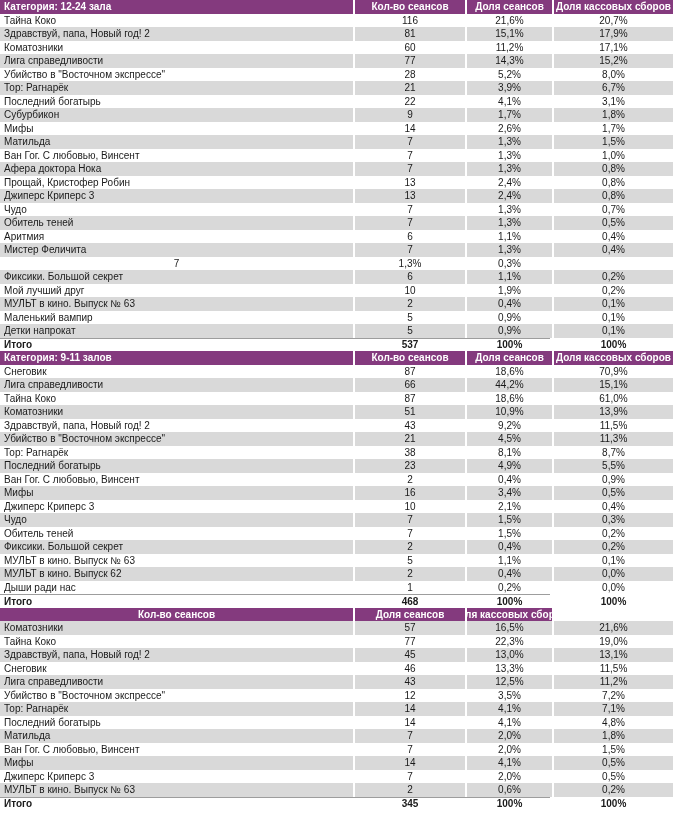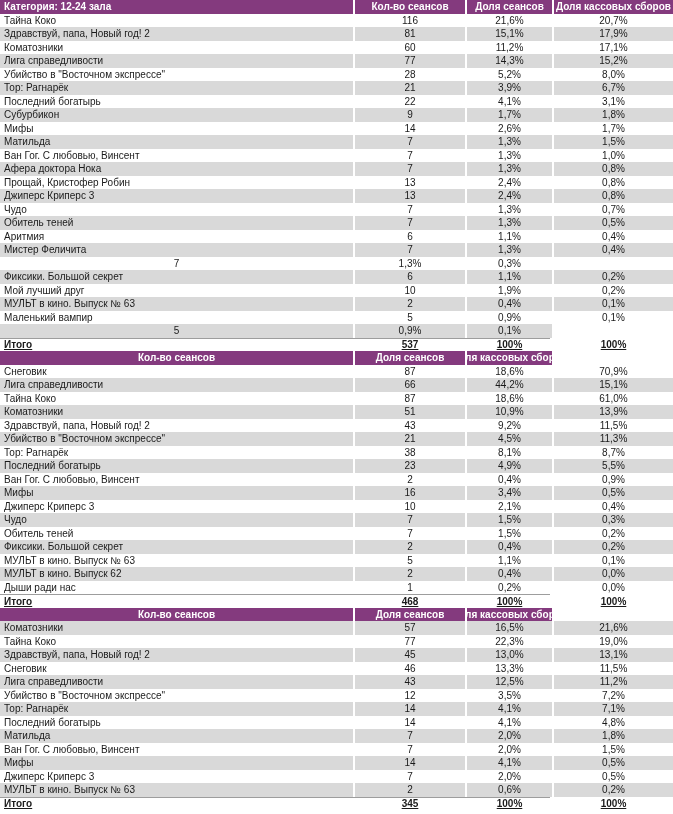--- a/index.html
+++ b/index.html
@@ -45,21 +45,20 @@
     background: var(--header-bg, #843A7E);
     color: #ffffff;
     font-weight: bold;
   }
   .row.shade .cell {
     background: var(--band-bg, #D9D9D9);
   }
   .row.total {
     font-weight: bold;
     border-top: 1px solid var(--total-border, #9d9d9d);
-    text-decoration: underline;
   }
 </style>
 </head>
 <body>
 
 <div id="sheet">
   <section class="section">
     <div class="row header">
       <div class="cell name">Категория: 12-24 зала</div>
       <div class="cell num">Кол-во сеансов</div>
@@ -221,174 +220,176 @@
   </div>
 
   <div class="row">
     <div class="cell name">Маленький вампир</div>
     <div class="cell num">5</div>
     <div class="cell num">0,9%</div>
     <div class="cell num">0,1%</div>
   </div>
 
   <div class="row shade">
+    <div class="cell name">Детки напрокат</div>
     <div class="cell num">5</div>
     <div class="cell num">0,9%</div>
     <div class="cell num">0,1%</div>
   </div>
 
   <div class="row total">
     <div class="cell name">Итого</div>
     <div class="cell num">537</div>
+    <div class="cell num">100%</div>
+    <div class="cell num">100%</div>
+  </div>
+</section>
+
+  <section class="section">
+    <div class="row header">
+      <div class="cell name">Категория: 9-11 залов</div>
+      <div class="cell num">Кол-во сеансов</div>
+      <div class="cell num">Доля сеансов</div>
+      <div class="cell num">Доля кассовых сборов</div>
+    </div>
+
+  <div class="row">
+    <div class="cell name">Снеговик</div>
+    <div class="cell num">87</div>
+    <div class="cell num">18,6%</div>
+    <div class="cell num">70,9%</div>
+  </div>
+
+  <div class="row shade">
+    <div class="cell name">Лига справедливости</div>
+    <div class="cell num">66</div>
+    <div class="cell num">44,2%</div>
+    <div class="cell num">15,1%</div>
+  </div>
+
+  <div class="row">
+    <div class="cell name">Тайна Коко</div>
+    <div class="cell num">87</div>
+    <div class="cell num">18,6%</div>
+    <div class="cell num">61,0%</div>
+  </div>
+
+  <div class="row shade">
+    <div class="cell name">Коматозники</div>
+    <div class="cell num">51</div>
+    <div class="cell num">10,9%</div>
+    <div class="cell num">13,9%</div>
+  </div>
+
+  <div class="row">
+    <div class="cell name">Здравствуй, папа, Новый год! 2</div>
+    <div class="cell num">43</div>
+    <div class="cell num">9,2%</div>
+    <div class="cell num">11,5%</div>
+  </div>
+
+  <div class="row shade">
+    <div class="cell name">Убийство в "Восточном экспрессе"</div>
+    <div class="cell num">21</div>
+    <div class="cell num">4,5%</div>
+    <div class="cell num">11,3%</div>
+  </div>
+
+  <div class="row">
+    <div class="cell name">Тор: Рагнарёк</div>
+    <div class="cell num">38</div>
+    <div class="cell num">8,1%</div>
+    <div class="cell num">8,7%</div>
+  </div>
+
+  <div class="row shade">
+    <div class="cell name">Последний богатырь</div>
+    <div class="cell num">23</div>
+    <div class="cell num">4,9%</div>
+    <div class="cell num">5,5%</div>
+  </div>
+
+  <div class="row">
+    <div class="cell name">Ван Гог. С любовью, Винсент</div>
+    <div class="cell num">2</div>
+    <div class="cell num">0,4%</div>
+    <div class="cell num">0,9%</div>
+  </div>
+
+  <div class="row shade">
+    <div class="cell name">Мифы</div>
+    <div class="cell num">16</div>
+    <div class="cell num">3,4%</div>
+    <div class="cell num">0,5%</div>
+  </div>
+
+  <div class="row">
+    <div class="cell name">Джиперс Криперс 3</div>
+    <div class="cell num">10</div>
+    <div class="cell num">2,1%</div>
+    <div class="cell num">0,4%</div>
+  </div>
+
+  <div class="row shade">
+    <div class="cell name">Чудо</div>
+    <div class="cell num">7</div>
+    <div class="cell num">1,5%</div>
+    <div class="cell num">0,3%</div>
+  </div>
+
+  <div class="row">
+    <div class="cell name">Обитель теней</div>
+    <div class="cell num">7</div>
+    <div class="cell num">1,5%</div>
+    <div class="cell num">0,2%</div>
+  </div>
+
+  <div class="row shade">
+    <div class="cell name">Фиксики. Большой секрет</div>
+    <div class="cell num">2</div>
+    <div class="cell num">0,4%</div>
+    <div class="cell num">0,2%</div>
+  </div>
+
+  <div class="row">
+    <div class="cell name">МУЛЬТ в кино. Выпуск № 63</div>
+    <div class="cell num">5</div>
+    <div class="cell num">1,1%</div>
+    <div class="cell num">0,1%</div>
+  </div>
+
+  <div class="row shade">
+    <div class="cell name">МУЛЬТ в кино. Выпуск 62</div>
+    <div class="cell num">2</div>
+    <div class="cell num">0,4%</div>
+    <div class="cell num">0,0%</div>
+  </div>
+
+  <div class="row">
+    <div class="cell name">Дыши ради нас</div>
+    <div class="cell num">1</div>
+    <div class="cell num">0,2%</div>
+    <div class="cell num">0,0%</div>
+  </div>
+
+  <div class="row total">
+    <div class="cell name">Итого</div>
+    <div class="cell num">468</div>
     <div class="cell num">100%</div>
     <div class="cell num">100%</div>
   </div>
 </section>
 
   <section class="section">
     <div class="row header">
       <div class="cell num">Кол-во сеансов</div>
       <div class="cell num">Доля сеансов</div>
       <div class="cell num">Доля кассовых сборов</div>
     </div>
 
-  <div class="row">
-    <div class="cell name">Снеговик</div>
-    <div class="cell num">87</div>
-    <div class="cell num">18,6%</div>
-    <div class="cell num">70,9%</div>
-  </div>
-
-  <div class="row shade">
-    <div class="cell name">Лига справедливости</div>
-    <div class="cell num">66</div>
-    <div class="cell num">44,2%</div>
-    <div class="cell num">15,1%</div>
-  </div>
-
-  <div class="row">
-    <div class="cell name">Тайна Коко</div>
-    <div class="cell num">87</div>
-    <div class="cell num">18,6%</div>
-    <div class="cell num">61,0%</div>
-  </div>
-
-  <div class="row shade">
-    <div class="cell name">Коматозники</div>
-    <div class="cell num">51</div>
-    <div class="cell num">10,9%</div>
-    <div class="cell num">13,9%</div>
-  </div>
-
-  <div class="row">
-    <div class="cell name">Здравствуй, папа, Новый год! 2</div>
-    <div class="cell num">43</div>
-    <div class="cell num">9,2%</div>
-    <div class="cell num">11,5%</div>
-  </div>
-
-  <div class="row shade">
-    <div class="cell name">Убийство в "Восточном экспрессе"</div>
-    <div class="cell num">21</div>
-    <div class="cell num">4,5%</div>
-    <div class="cell num">11,3%</div>
-  </div>
-
-  <div class="row">
-    <div class="cell name">Тор: Рагнарёк</div>
-    <div class="cell num">38</div>
-    <div class="cell num">8,1%</div>
-    <div class="cell num">8,7%</div>
-  </div>
-
-  <div class="row shade">
-    <div class="cell name">Последний богатырь</div>
-    <div class="cell num">23</div>
-    <div class="cell num">4,9%</div>
-    <div class="cell num">5,5%</div>
-  </div>
-
-  <div class="row">
-    <div class="cell name">Ван Гог. С любовью, Винсент</div>
-    <div class="cell num">2</div>
-    <div class="cell num">0,4%</div>
-    <div class="cell num">0,9%</div>
-  </div>
-
-  <div class="row shade">
-    <div class="cell name">Мифы</div>
-    <div class="cell num">16</div>
-    <div class="cell num">3,4%</div>
-    <div class="cell num">0,5%</div>
-  </div>
-
-  <div class="row">
-    <div class="cell name">Джиперс Криперс 3</div>
-    <div class="cell num">10</div>
-    <div class="cell num">2,1%</div>
-    <div class="cell num">0,4%</div>
-  </div>
-
-  <div class="row shade">
-    <div class="cell name">Чудо</div>
-    <div class="cell num">7</div>
-    <div class="cell num">1,5%</div>
-    <div class="cell num">0,3%</div>
-  </div>
-
-  <div class="row">
-    <div class="cell name">Обитель теней</div>
-    <div class="cell num">7</div>
-    <div class="cell num">1,5%</div>
-    <div class="cell num">0,2%</div>
-  </div>
-
-  <div class="row shade">
-    <div class="cell name">Фиксики. Большой секрет</div>
-    <div class="cell num">2</div>
-    <div class="cell num">0,4%</div>
-    <div class="cell num">0,2%</div>
-  </div>
-
-  <div class="row">
-    <div class="cell name">МУЛЬТ в кино. Выпуск № 63</div>
-    <div class="cell num">5</div>
-    <div class="cell num">1,1%</div>
-    <div class="cell num">0,1%</div>
-  </div>
-
-  <div class="row shade">
-    <div class="cell name">МУЛЬТ в кино. Выпуск 62</div>
-    <div class="cell num">2</div>
-    <div class="cell num">0,4%</div>
-    <div class="cell num">0,0%</div>
-  </div>
-
-  <div class="row">
-    <div class="cell name">Дыши ради нас</div>
-    <div class="cell num">1</div>
-    <div class="cell num">0,2%</div>
-    <div class="cell num">0,0%</div>
-  </div>
-
-  <div class="row total">
-    <div class="cell name">Итого</div>
-    <div class="cell num">468</div>
-    <div class="cell num">100%</div>
-    <div class="cell num">100%</div>
-  </div>
-</section>
-
-  <section class="section">
-    <div class="row header">
-      <div class="cell num">Кол-во сеансов</div>
-      <div class="cell num">Доля сеансов</div>
-      <div class="cell num">Доля кассовых сборов</div>
-    </div>
-
   <div class="row shade">
     <div class="cell name">Коматозники</div>
     <div class="cell num">57</div>
     <div class="cell num">16,5%</div>
     <div class="cell num">21,6%</div>
   </div>
 
   <div class="row">
     <div class="cell name">Тайна Коко</div>
     <div class="cell num">77</div>

